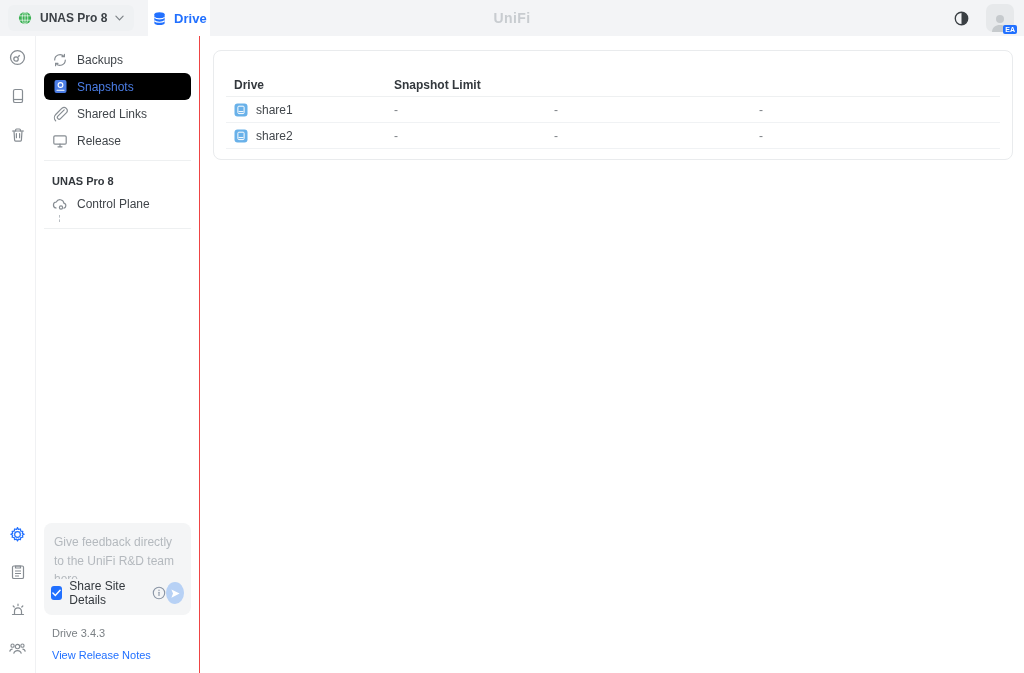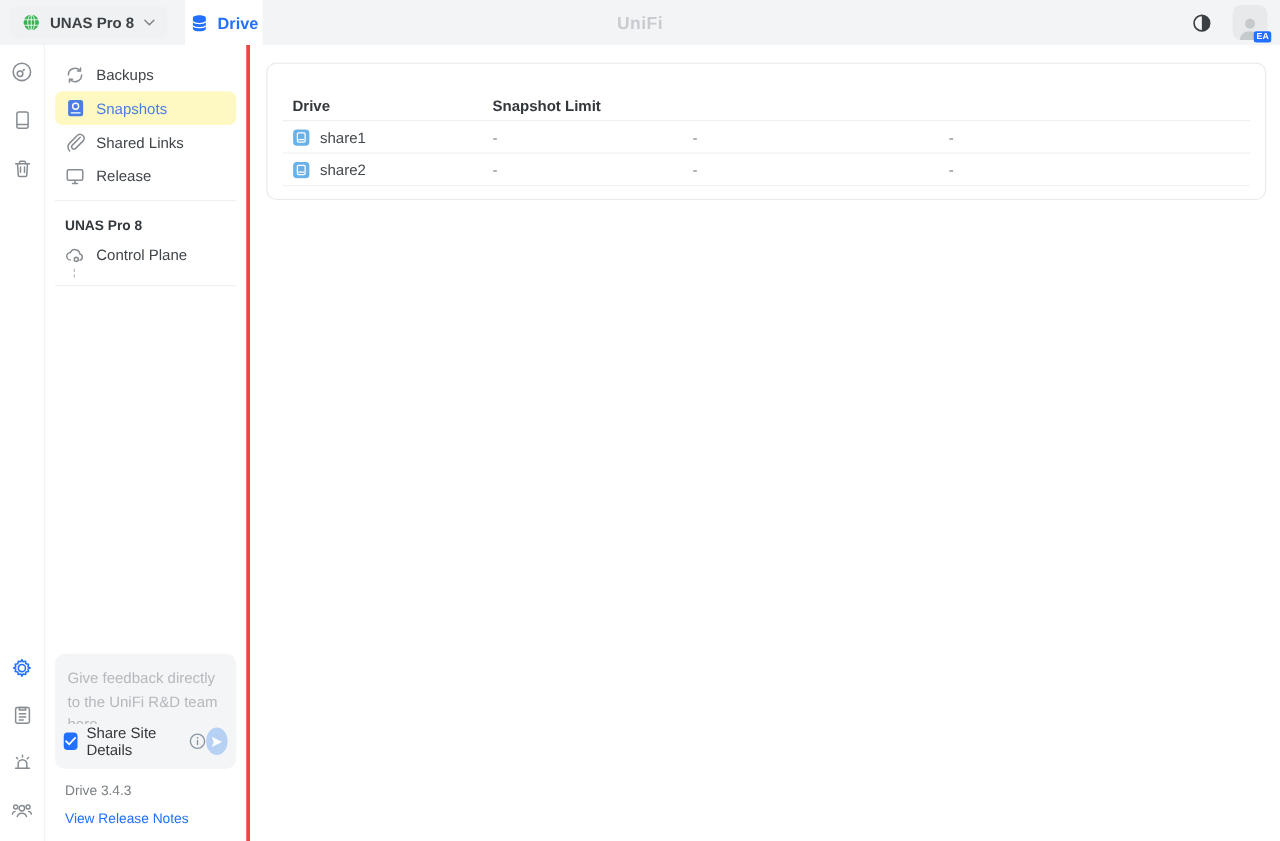--- a/index.html
+++ b/index.html
@@ -35,27 +35,27 @@
   
   .rail { width:36px; border-right:1px solid #f0f1f3; display:flex;
     flex-direction:column; align-items:center; padding:10px 0 14px; }
   .rail .grp-top { display:flex; flex-direction:column; gap:17px; }
   .rail .spacer { flex:1; }
   .rail .grp-bot { display:flex; flex-direction:column; gap:16px; }
   .rail .icon-btn { color:#868c92; }
   .rail .icon-btn.active { color:#2170ff; }
 
   
-  .sidebar { width:164px; border-right:3px solid #ef4444; display:flex;
+  .sidebar { width:164px; border-right:1px solid #ef4444; display:flex;
     flex-direction:column; padding:10px 8px 0; }
   .nav-item { height:27px; display:flex; align-items:center; gap:9px;
     padding:0 8px; border-radius:6px; font-size:12px; color:#40454a; cursor:pointer; }
   .nav-item .nicon { width:16px; height:16px; display:flex; align-items:center;
     justify-content:center; color:#878d93; }
-  .nav-item.selected { background:#fef9c3; color:#4b7de5; }
+  .nav-item.selected { background:#000000; color:#4b7de5; }
   .nav-item.selected .nicon { color:#4b7de5; }
   .divider { height:1px; background:#eef0f1; margin:6px 0; }
   .section-label { font-size:11px; font-weight:700; color:#33383d; margin:8px 0 6px 8px; }
   .connector { height:7px; border-left:1px dashed #b9bec3; margin-left:15px; }
   .nav-item.device { height:22px; }
 
   
   .feedback-box { background:#f4f5f6; border-radius:8px; height:92px; display:flex;
     flex-direction:column; }
   .feedback-box textarea { flex:1; background:transparent; border:none; resize:none;

